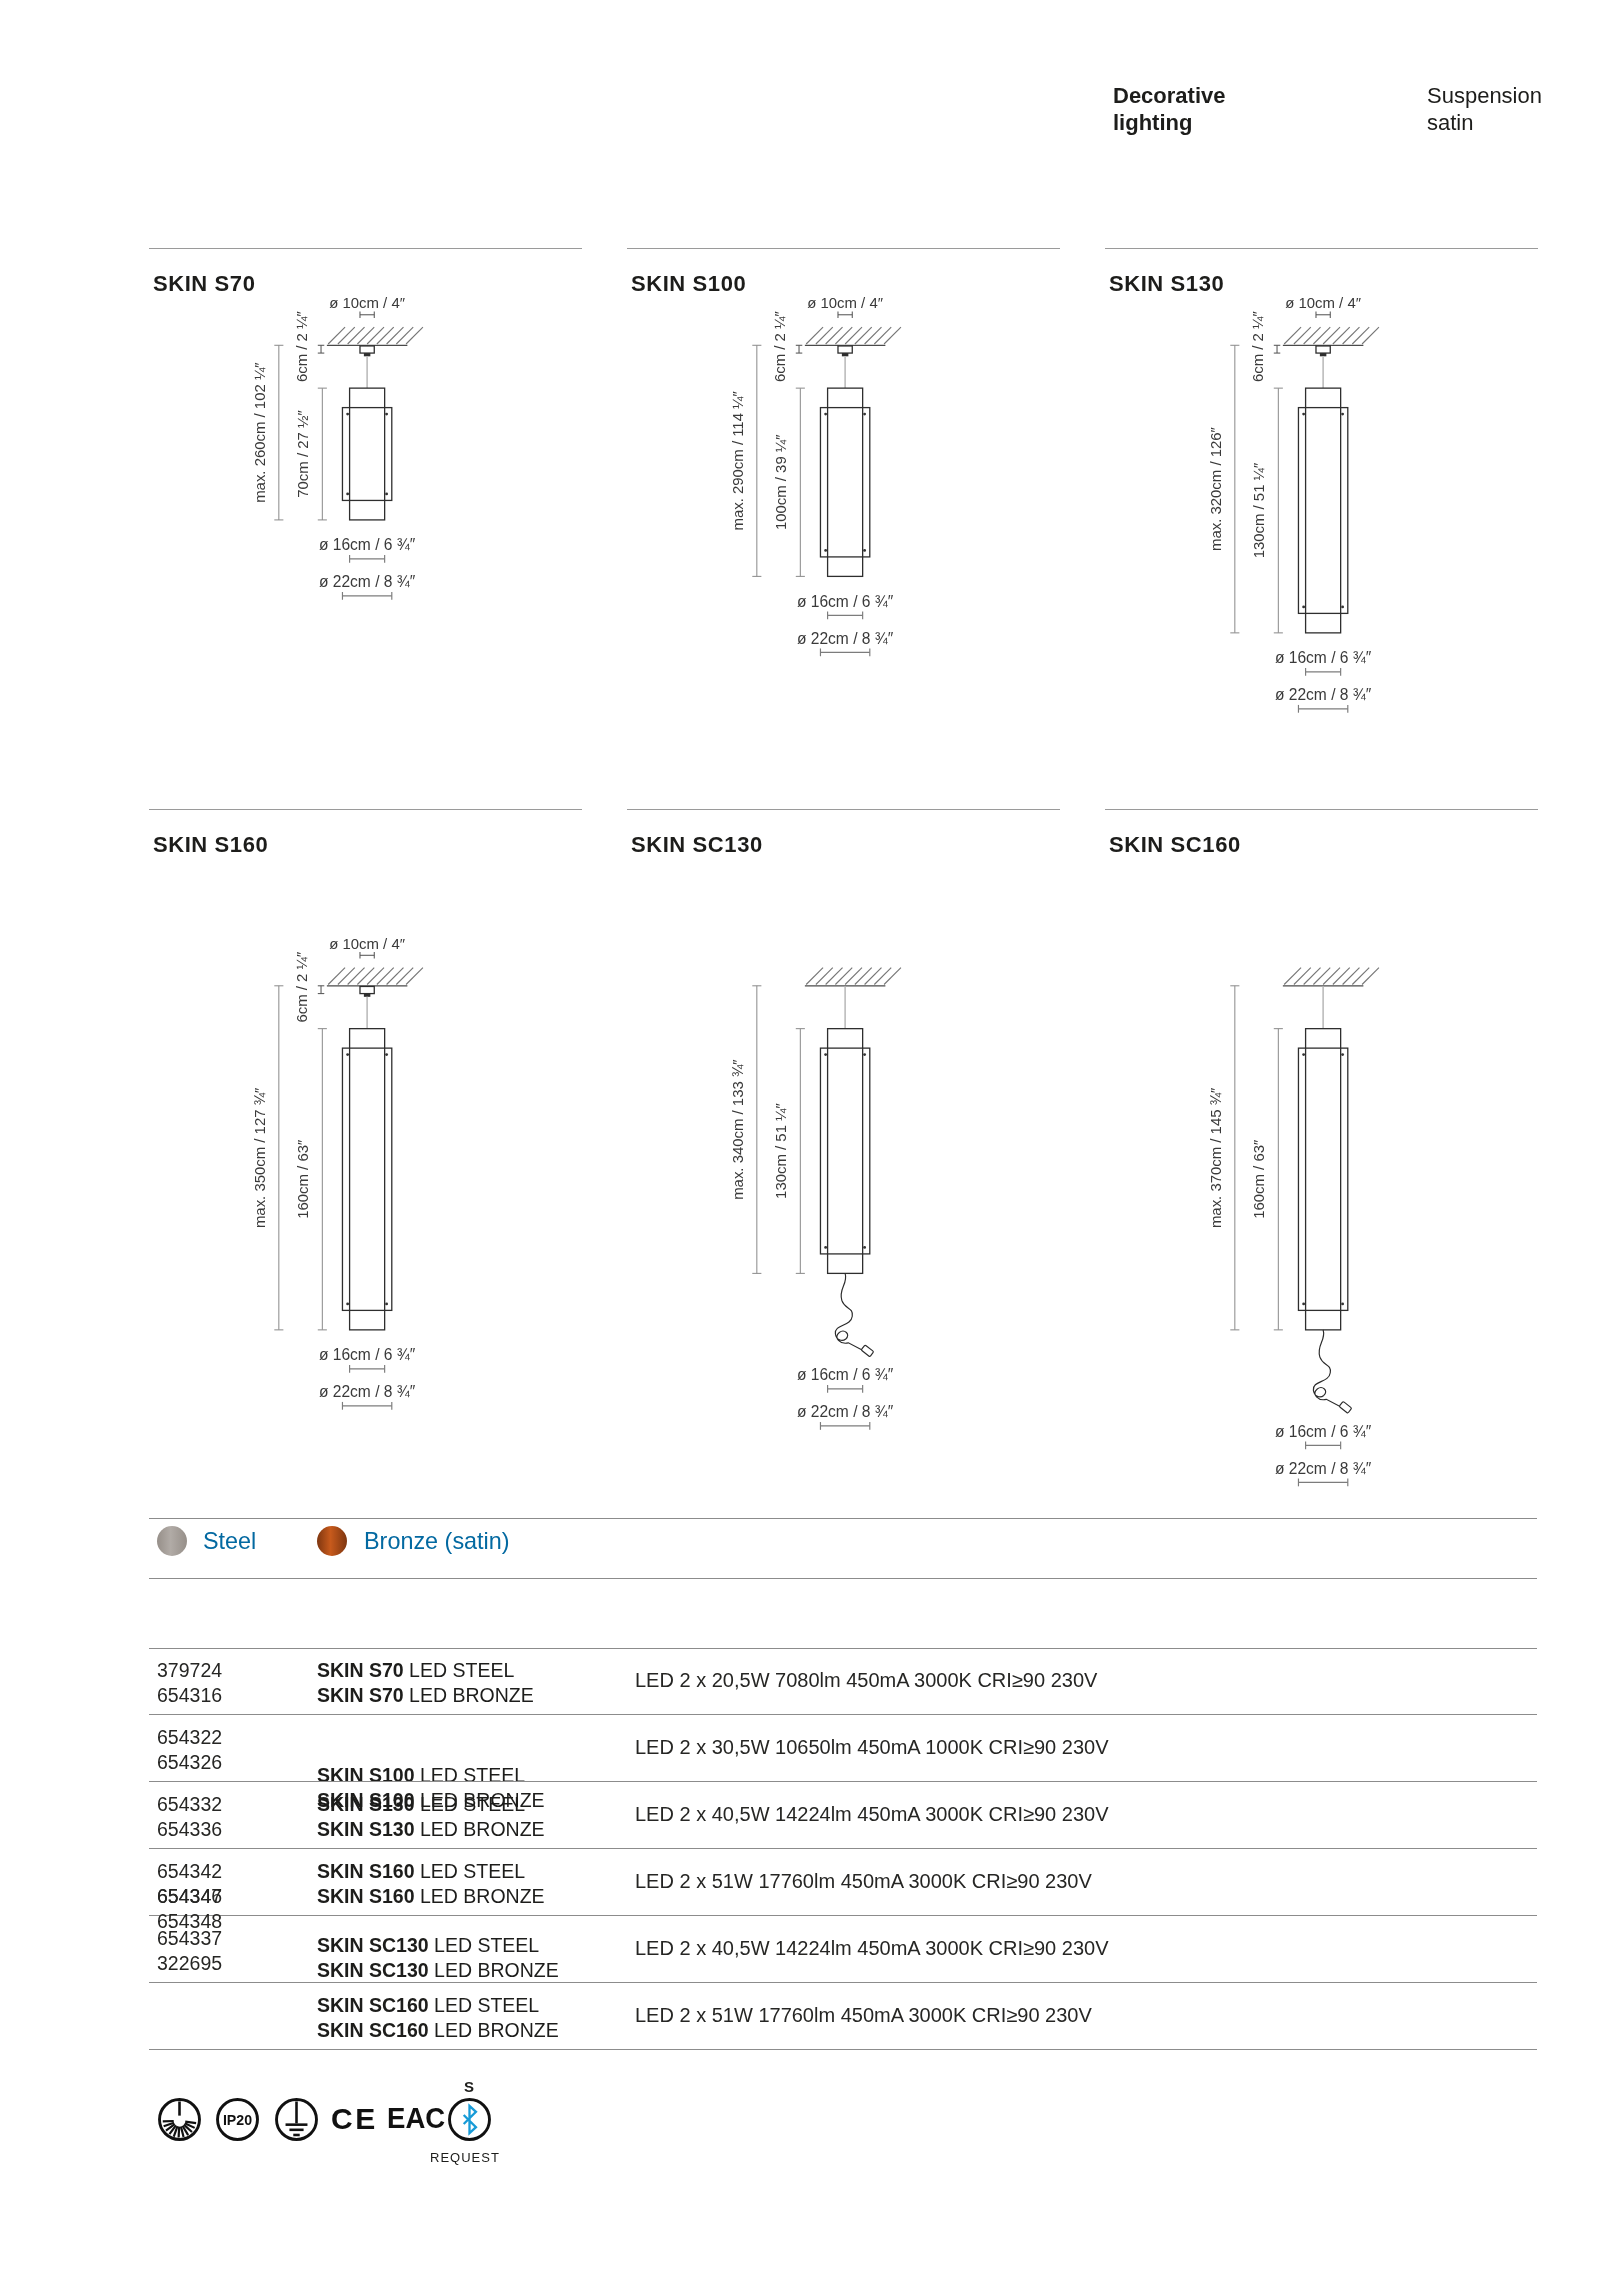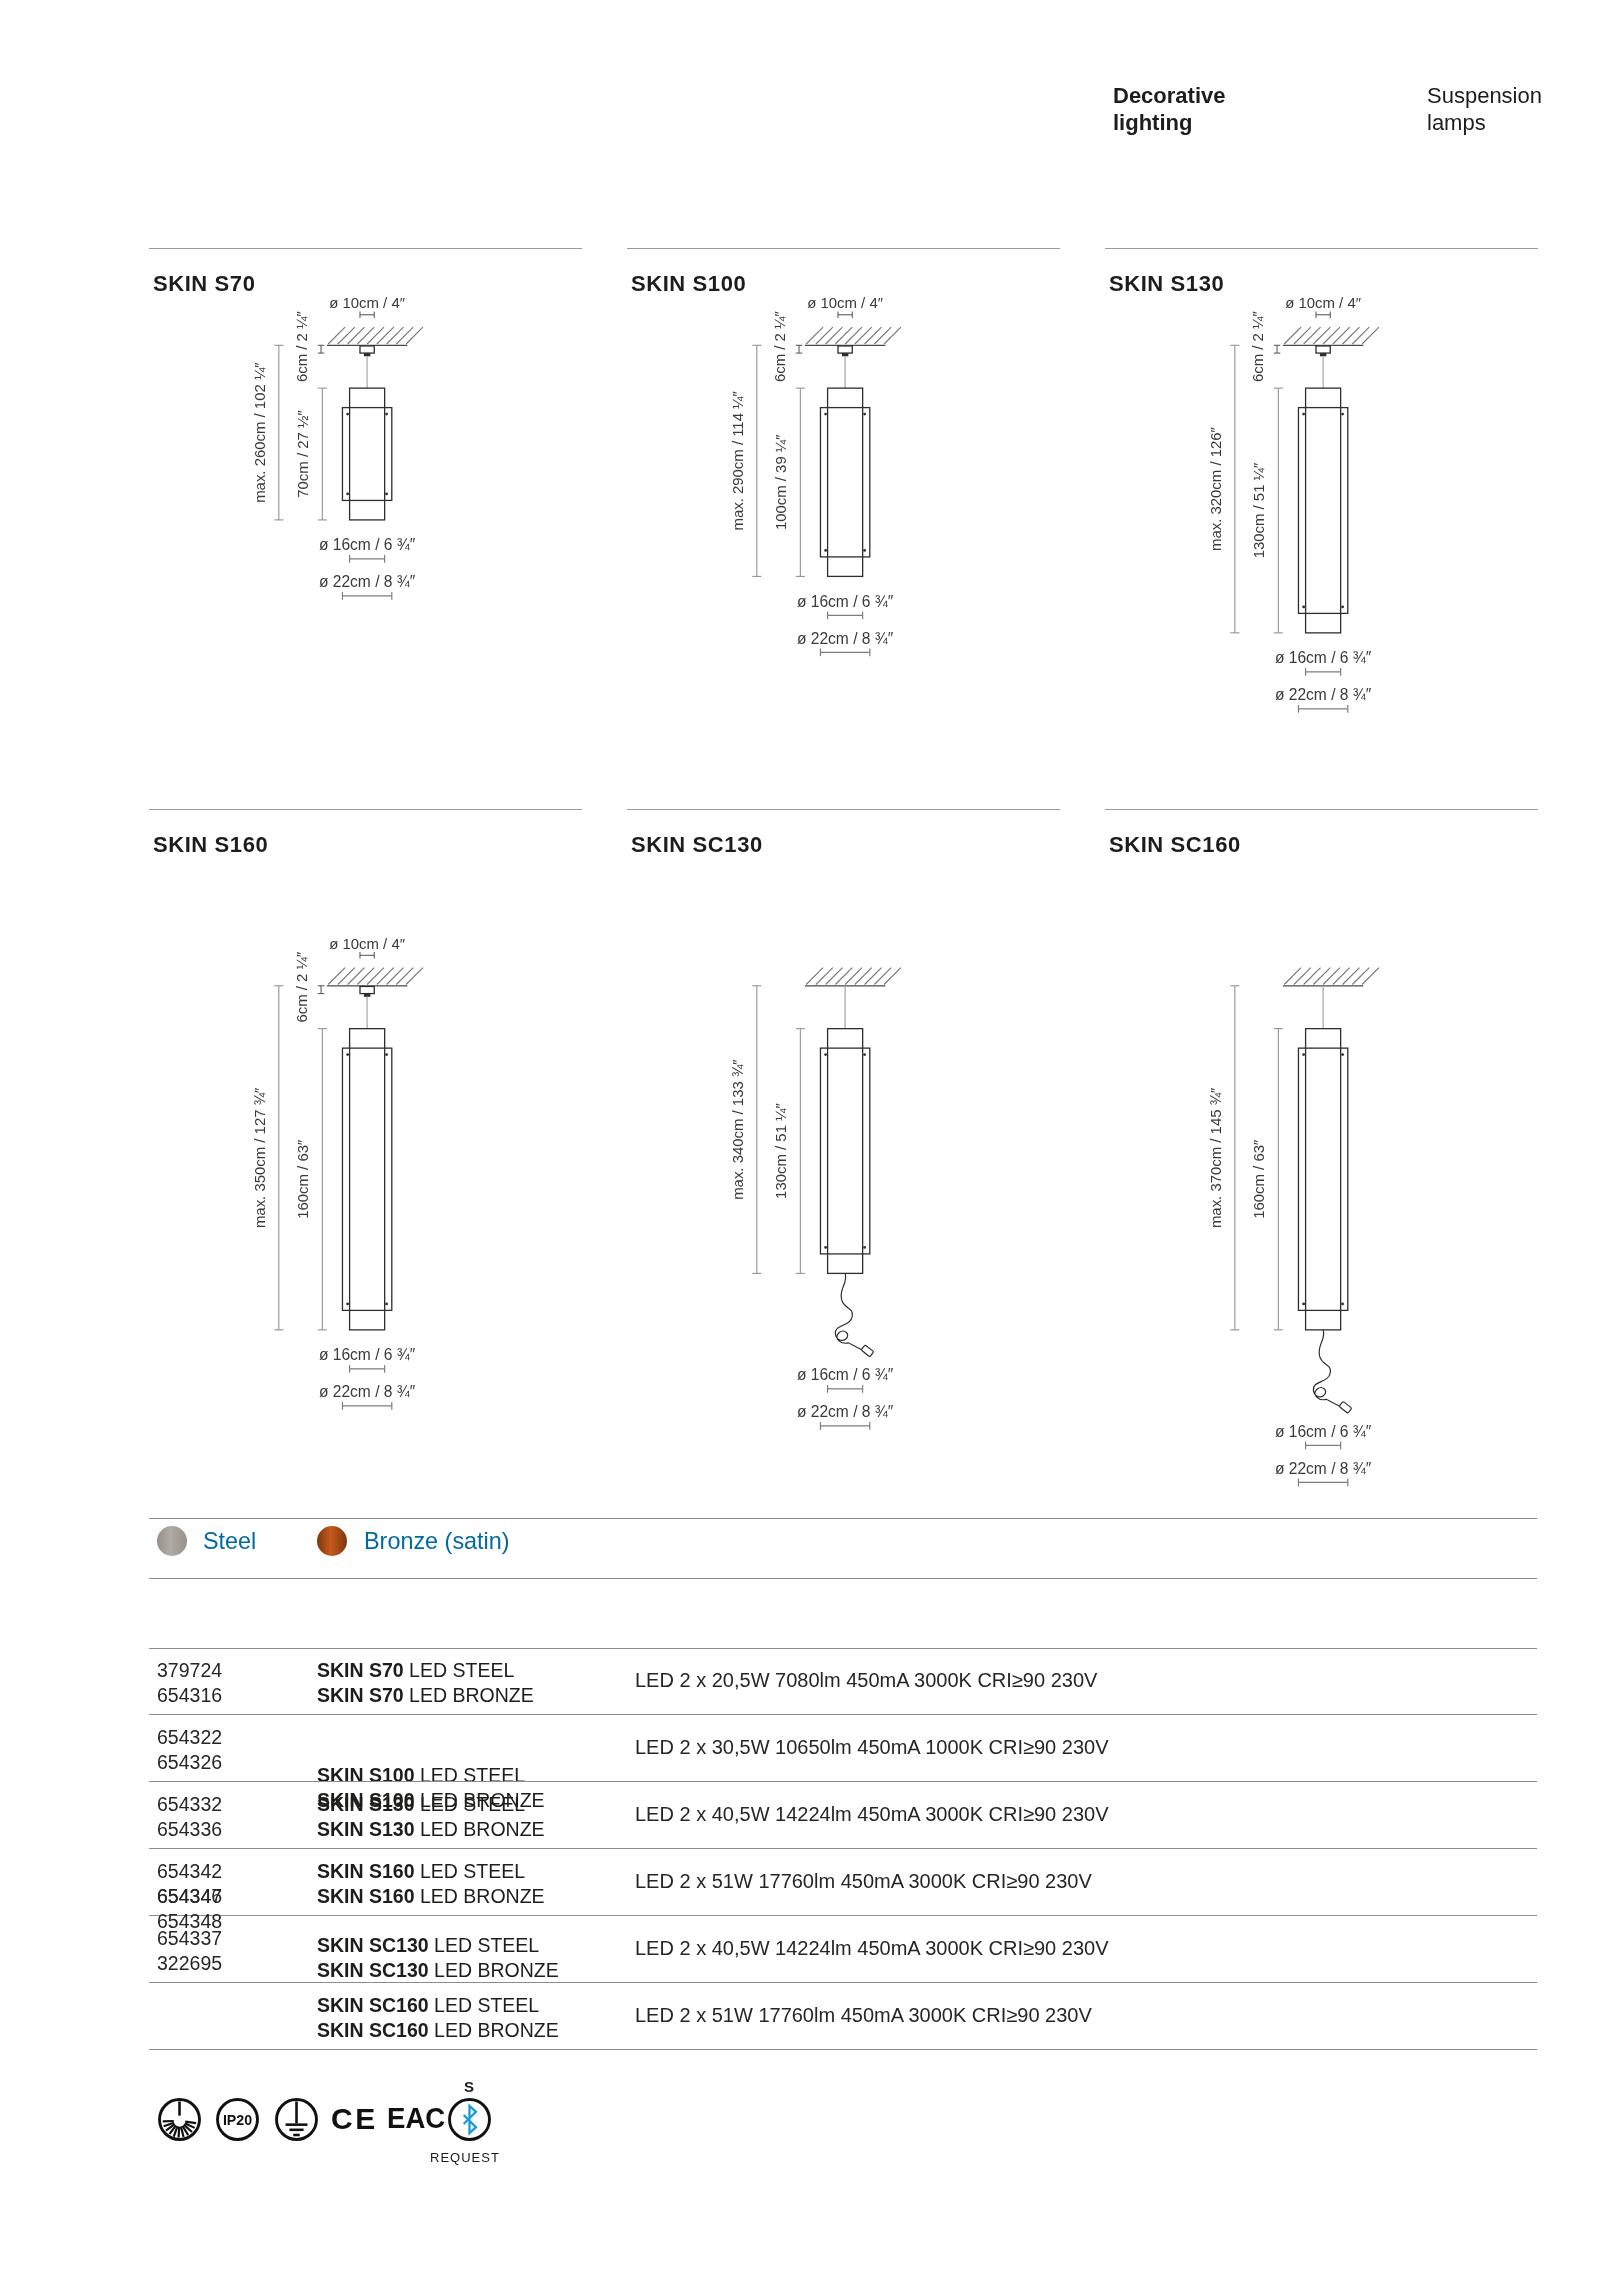--- a/index.html
+++ b/index.html
@@ -27,21 +27,21 @@
   .bt-req{position:absolute;font-size:13px;letter-spacing:1px;text-align:left;color:#1d1d1b;}
 </style>
 </head>
 <body>
 
 <div class="page">
 
   <div id="hdr-category" class="hdr bold">Decorative
 lighting</div>
   <div id="hdr-section" class="hdr">Suspension
-lamps</div>
+satin</div>
 
   <figure class="diagram r0 c0">
     <h3>SKIN S70</h3>
     <svg width="433" height="560" viewBox="0 0 667 862">
         <line x1="276" y1="146" x2="302" y2="120" stroke="#757575" stroke-width="1.7"></line>
         <line x1="291" y1="146" x2="317" y2="120" stroke="#757575" stroke-width="1.7"></line>
         <line x1="306" y1="146" x2="332" y2="120" stroke="#757575" stroke-width="1.7"></line>
         <line x1="321" y1="146" x2="347" y2="120" stroke="#757575" stroke-width="1.7"></line>
         <line x1="336" y1="146" x2="362" y2="120" stroke="#757575" stroke-width="1.7"></line>
         <line x1="351" y1="146" x2="377" y2="120" stroke="#757575" stroke-width="1.7"></line>

